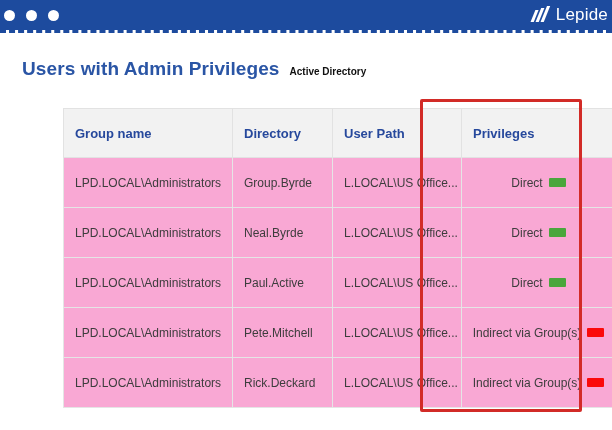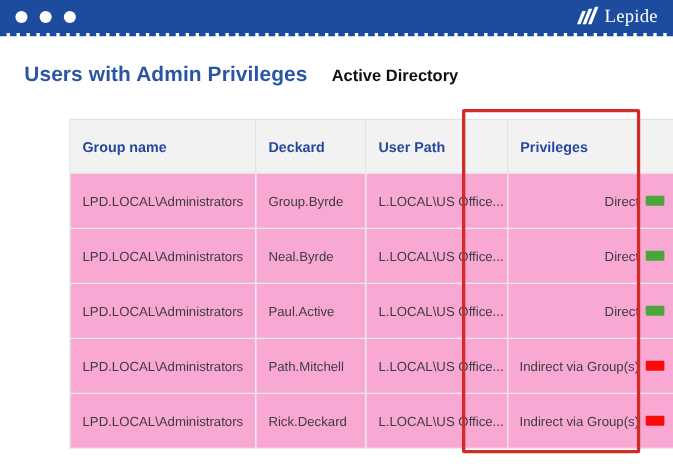--- a/index.html
+++ b/index.html
@@ -10,22 +10,21 @@
     overflow: hidden;
     position: relative;
   }
 
   
   .titlebar {
     position: absolute; left: 0; top: 0;
     width: 612px; height: 30px;
     background: #1d4b9e;
     display: flex; align-items: center;
-    padding: 0 14px;
-    font-family: Liberation Serif, serif;
+    padding: 0 4px;
   }
   .titlebar-dashed {
     position: absolute; left: 0; top: 30px;
     width: 612px; height: 0;
     border-bottom: 3px dashed #1d4b9e;
   }
   .window-dots { display: flex; gap: 11px; align-items: center; }
   .window-dot {
     width: 11px; height: 11px; border-radius: 50%;
     background: #ffffff;
@@ -36,29 +35,29 @@
     color: #ffffff;
   }
   .logo-text {
     font-size: 17px; font-weight: 400; letter-spacing: 0.2px;
     color: #ffffff;
   }
 
   
   .heading {
     position: absolute; left: 22px; top: 58px;
-    display: flex; align-items: baseline; gap: 22px;
+    display: flex; align-items: baseline; gap: 10px;
     white-space: nowrap;
   }
   .heading-title {
     font-size: 19px; font-weight: 700; color: #2a55a5;
     letter-spacing: 0.1px;
   }
   .heading-subtitle {
-    font-size: 15px; font-weight: 700; color: #101010;
+    font-size: 10px; font-weight: 700; color: #101010;
   }
 
   
   .table-wrap { position: absolute; left: 27px; top: 108px; margin-left: 36px; }
   table {
     border-collapse: collapse; table-layout: fixed;
     width: 551px;
     border: 1px solid #d9d9d9;
   }
   col.c-group { width: 169px; }
@@ -77,21 +76,21 @@
     vertical-align: middle;
     font-size: 12px; color: #3d3d3d;
     padding-left: 11px;
     border: 1px solid #e5e5e5;
     white-space: nowrap; overflow: hidden;
   }
   td.perm-cell {
     padding: 0 10px 0 11px;
   }
   .perm-inner {
-    display: flex; align-items: center; justify-content: flex-end;
+    display: flex; align-items: center; justify-content: center;
     width: 100%;
   }
   .perm-chip {
     width: 17px; height: 9px; border-radius: 1px;
     flex: 0 0 auto; margin-left: 6px;
   }
 
   
   .perm-highlight {
     position: absolute; left: 420px; top: 99px;
@@ -135,21 +134,21 @@
   <table>
     <colgroup>
       <col class="c-group">
         <col class="c-user">
         <col class="c-path">
         <col class="c-perm">
     </colgroup>
     <thead>
       <tr>
           <th>Group name</th>
-          <th>Deckard</th>
+          <th>Directory</th>
           <th>User Path</th>
           <th>Privileges</th>
         </tr>
     </thead>
     <tbody>
         <tr>
           <td>LPD.LOCAL\Administrators</td>
           <td>Group.Byrde</td>
           <td>L.LOCAL\US Office...</td>
           <td class="perm-cell">
@@ -176,21 +175,21 @@
           <td>L.LOCAL\US Office...</td>
           <td class="perm-cell">
             <div class="perm-inner">
               <span>Direct</span>
               <span class="perm-chip" style="background: rgb(74, 166, 60);"></span>
             </div>
           </td>
         </tr>
         <tr>
           <td>LPD.LOCAL\Administrators</td>
-          <td>Path.Mitchell</td>
+          <td>Pete.Mitchell</td>
           <td>L.LOCAL\US Office...</td>
           <td class="perm-cell">
             <div class="perm-inner">
               <span>Indirect via Group(s)</span>
               <span class="perm-chip" style="background: rgb(251, 10, 10);"></span>
             </div>
           </td>
         </tr>
         <tr>
           <td>LPD.LOCAL\Administrators</td>

